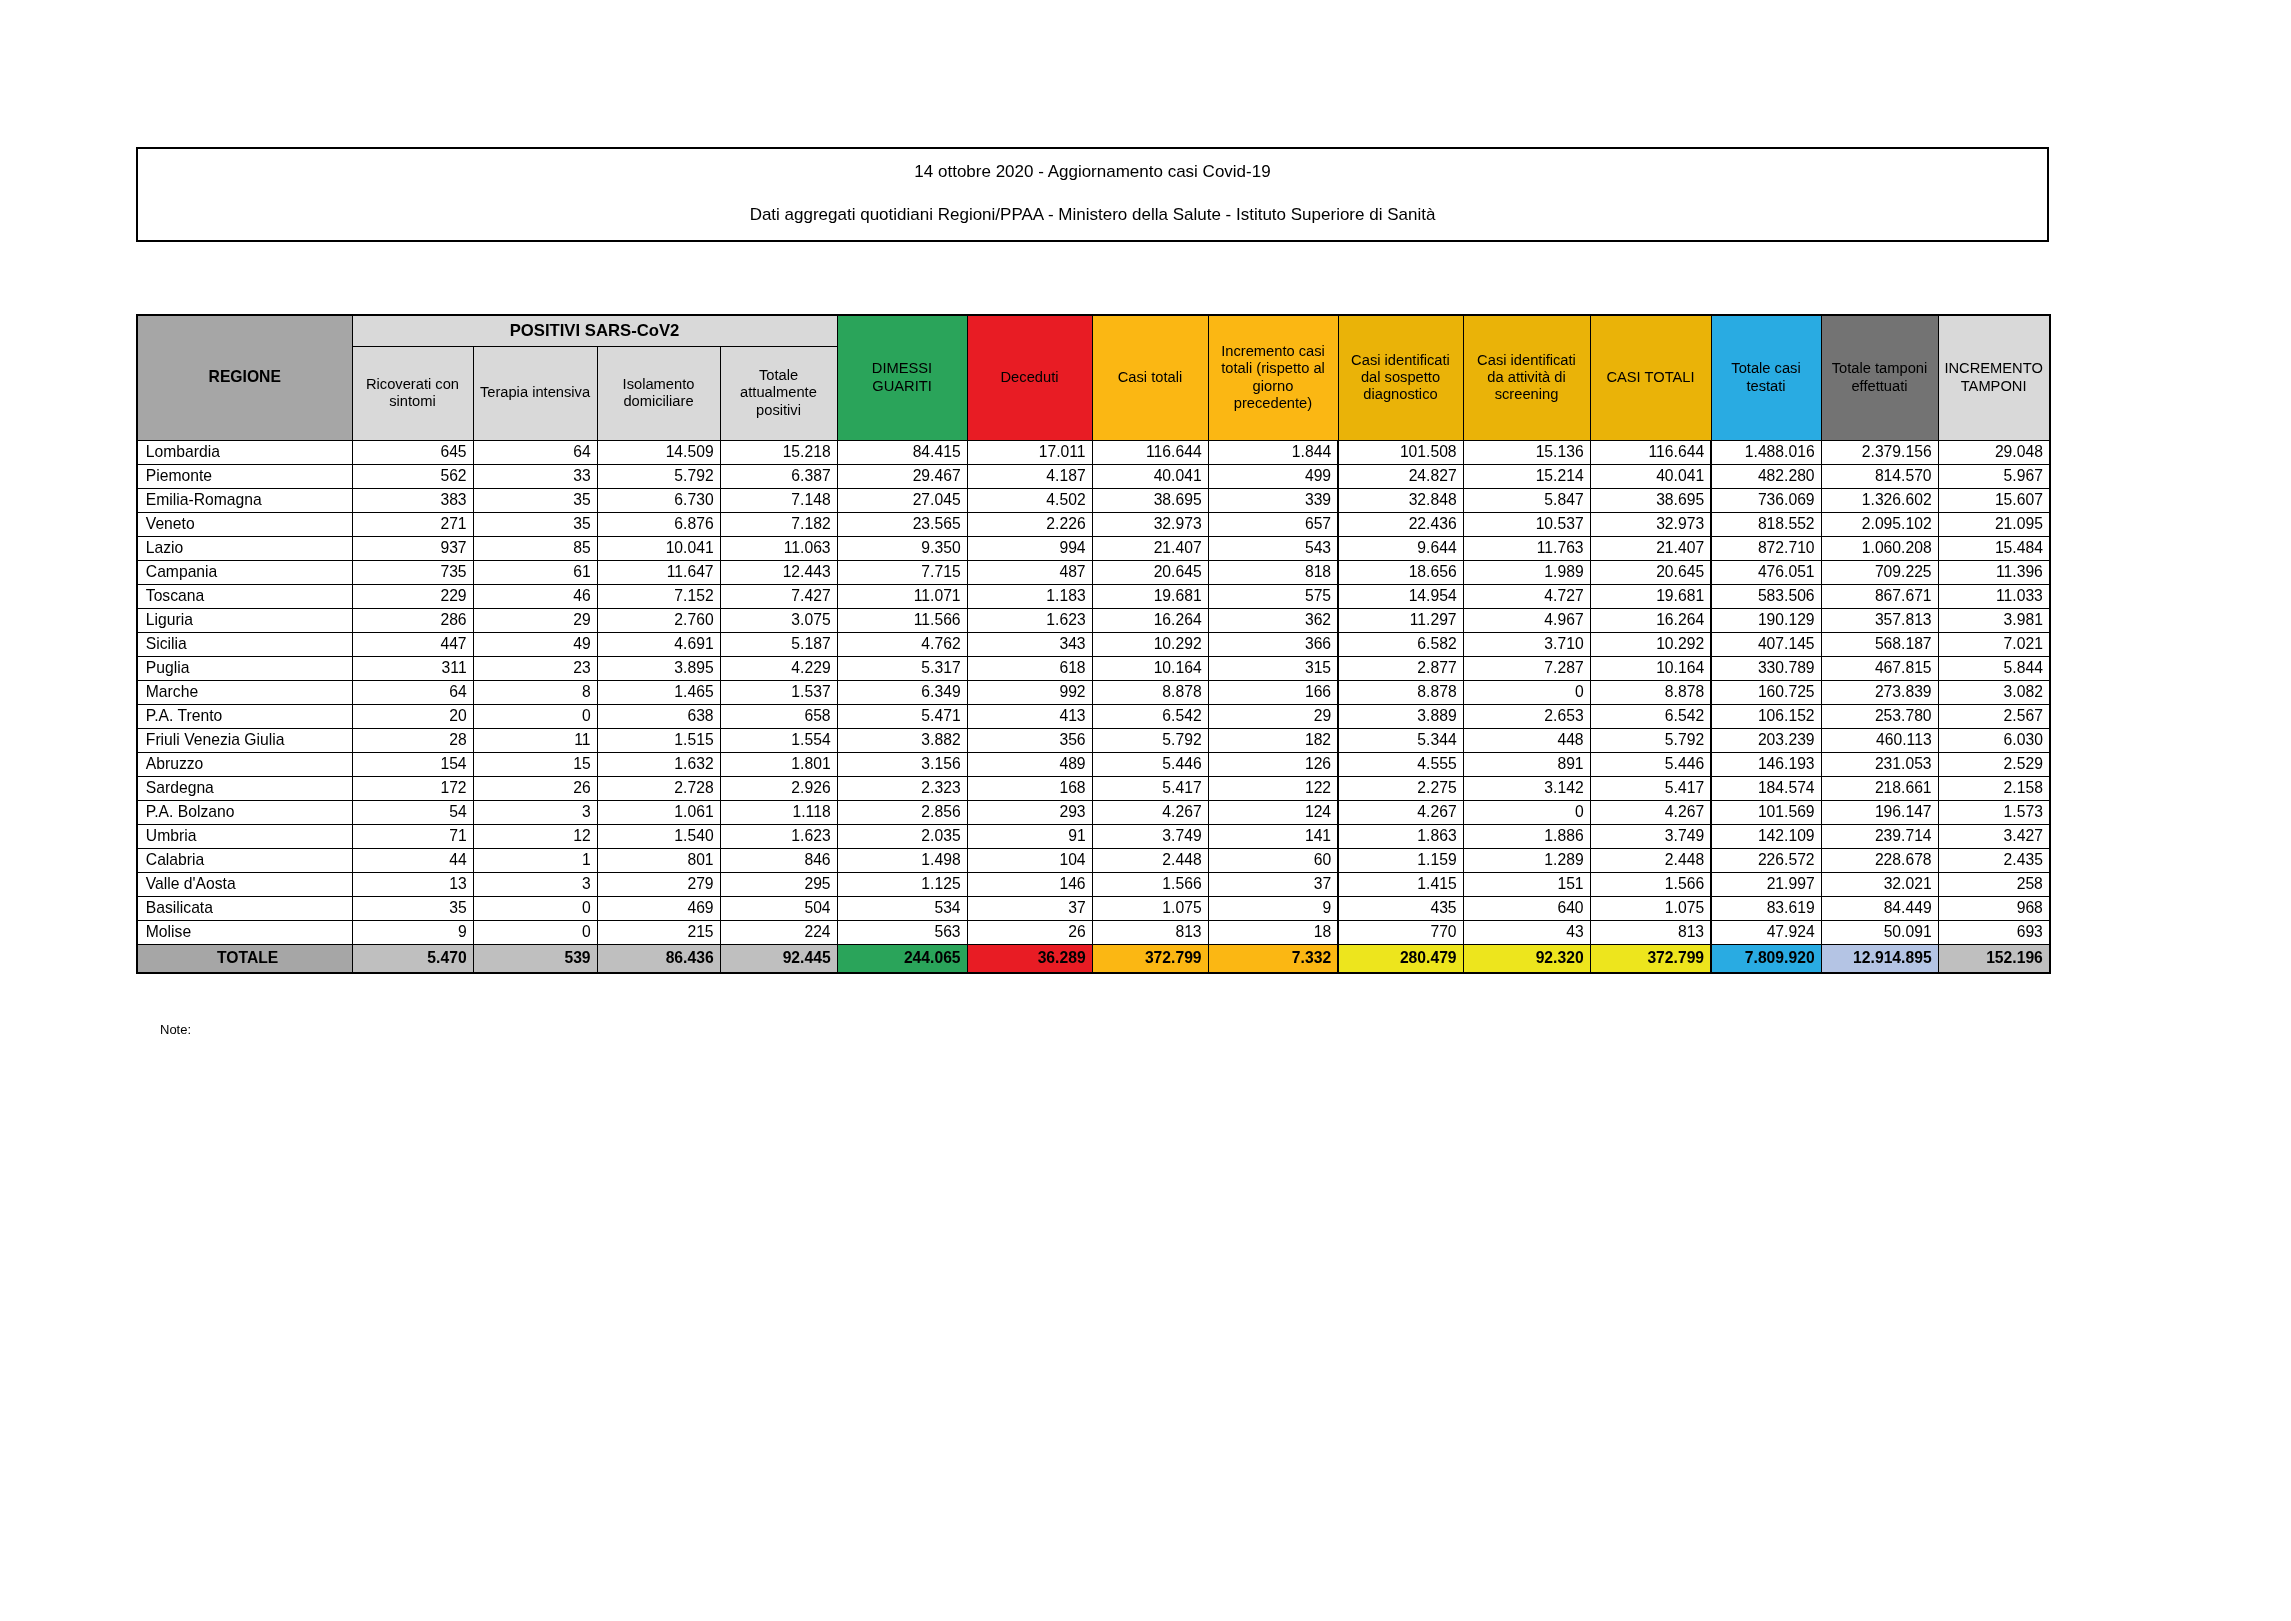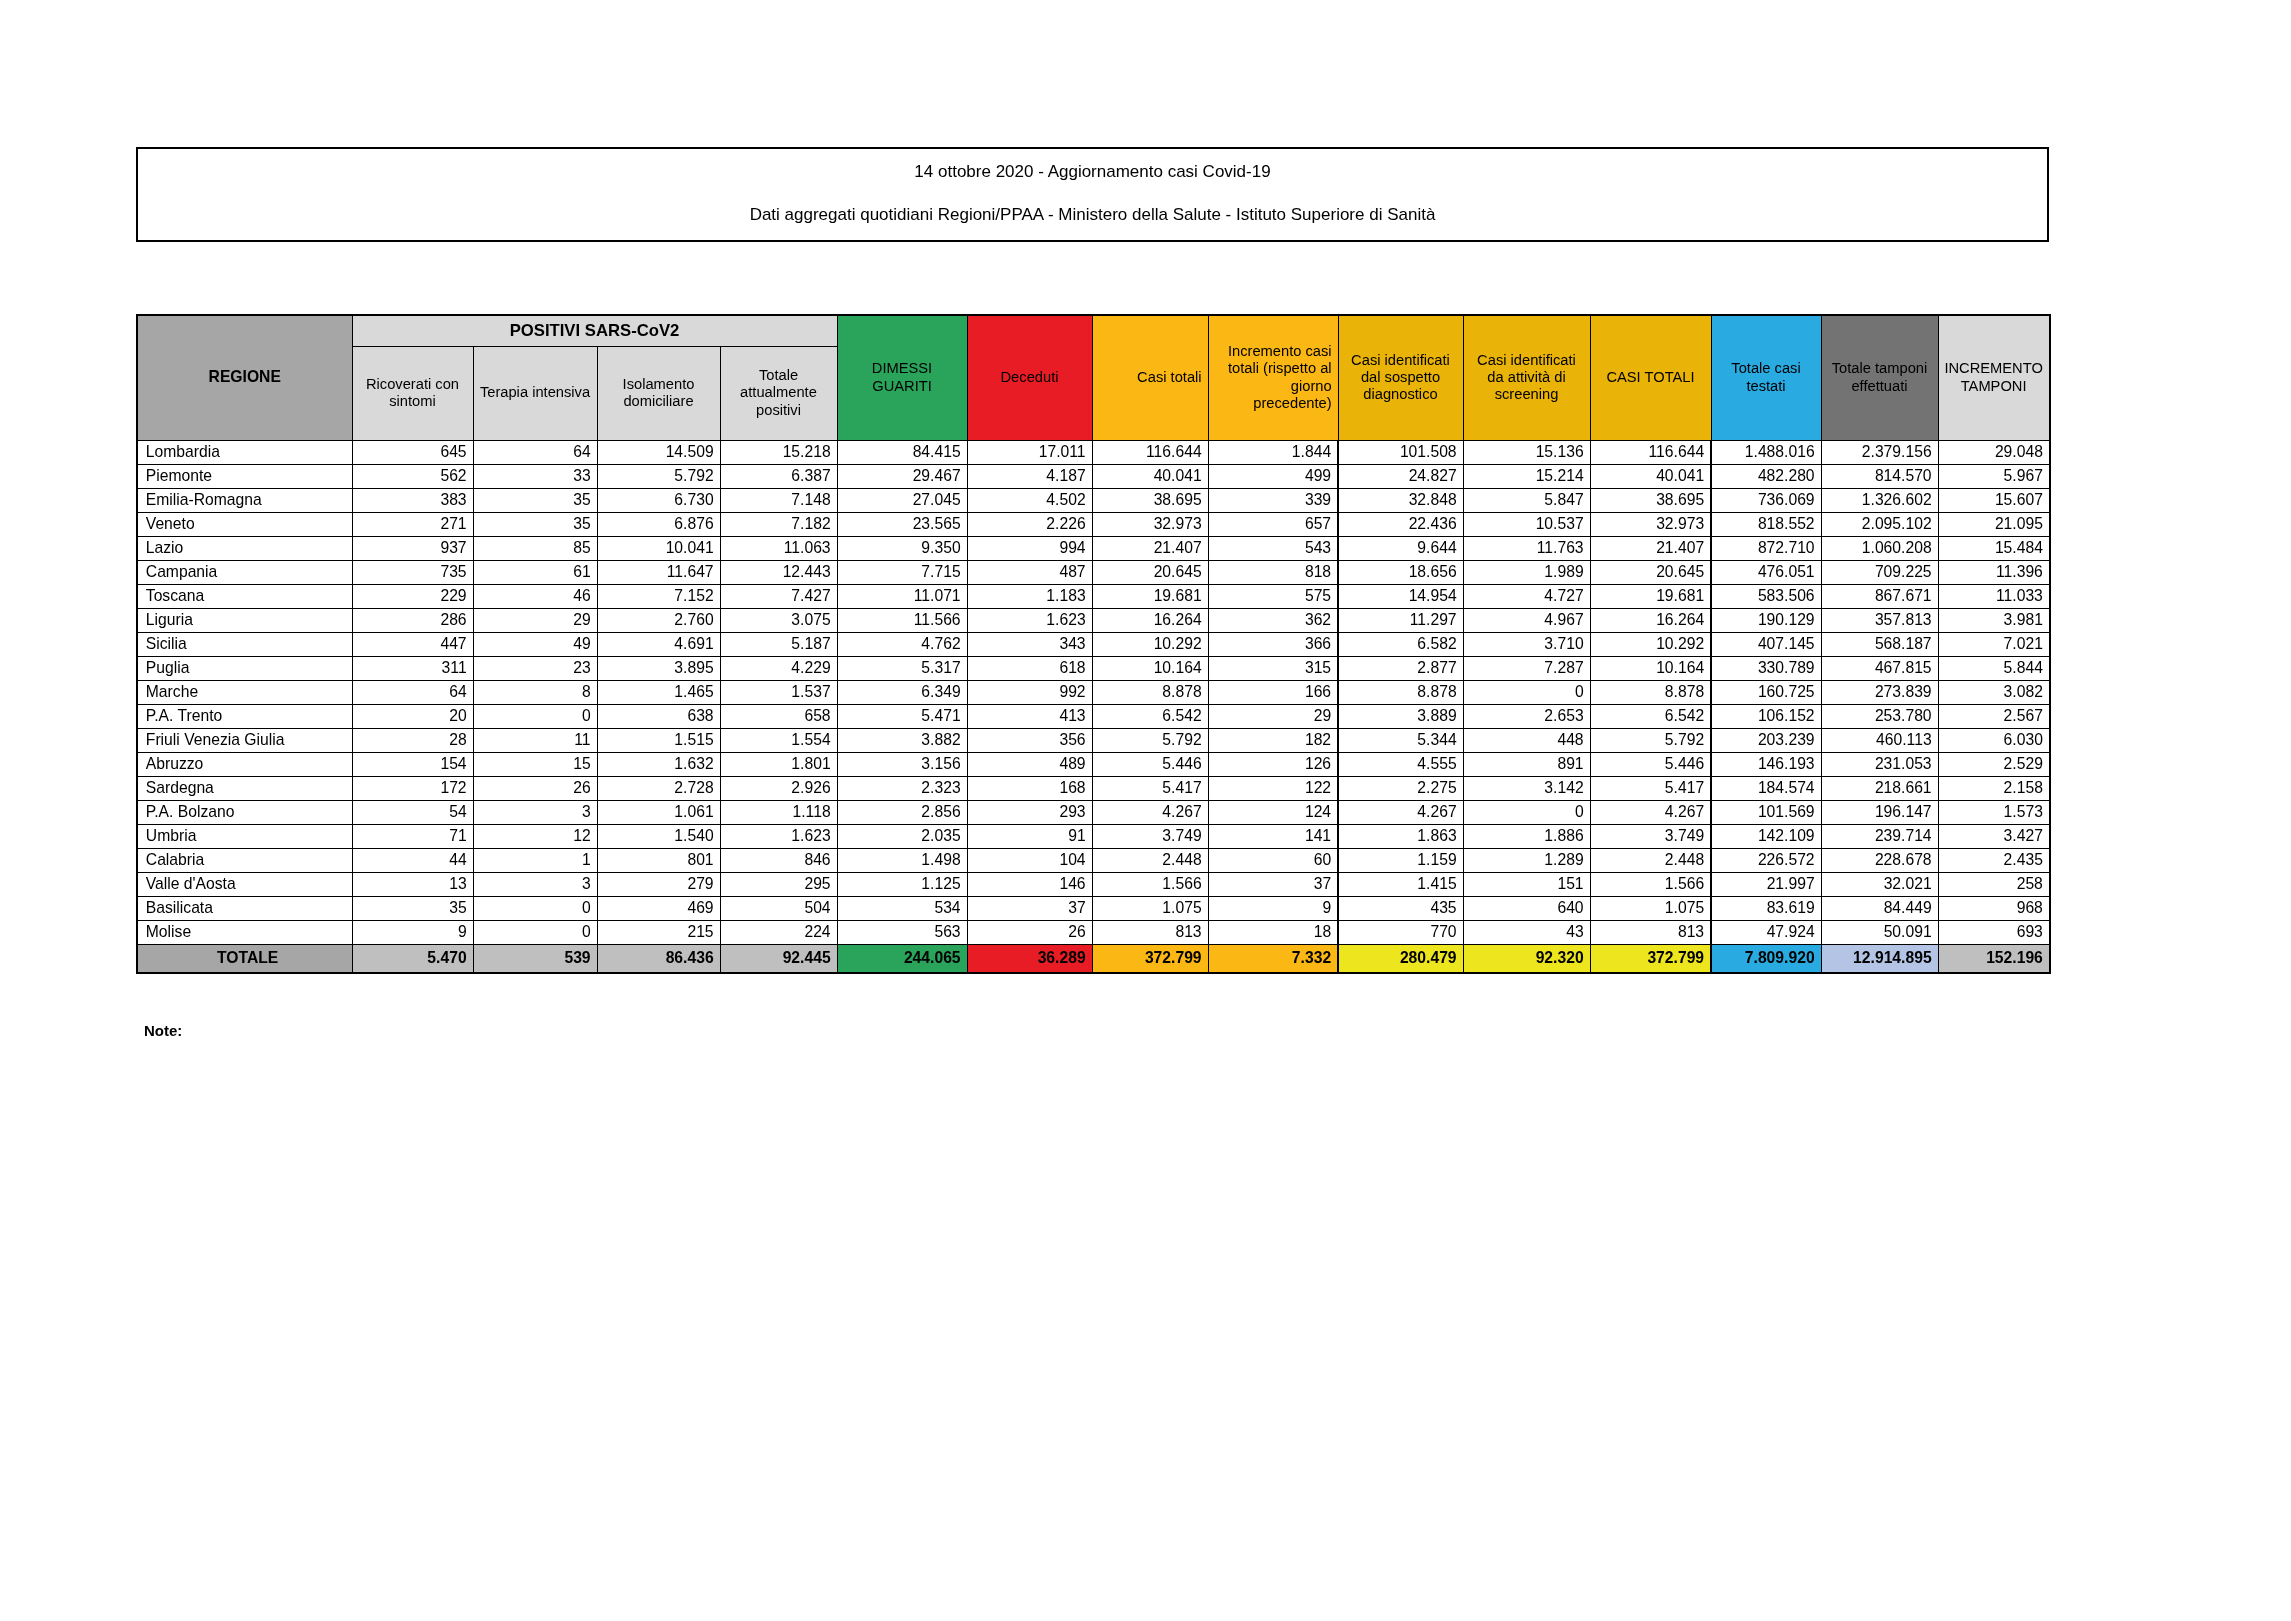--- a/index.html
+++ b/index.html
@@ -52,21 +52,21 @@
   }
   th.hdr-group{
     background:#D9D9D9;
     font-weight:700;
     font-size:16.7px;
     height:31px;
   }
   tr.sub-row th{background:#D9D9D9;height:94px;}
   th.h0{background:#2AA45A;}
   th.h1{background:#E81C24;}
-  th.h2,th.h3{background:#FBB713;text-align:right;}
+  th.h2,th.h3{background:#FBB713;}
   th.h4,th.h5,th.h6{background:#eab308;}
   th.h7{background:#29ABE2;}
   th.h8{background:#737373;}
   th.h9{background:#D9D9D9;}
   th.blk{border-left:2.9px solid #000;}
   tbody td{
     font-size:15.7px;
     height:24px;
     padding:0 5.9px 0 2px;
     text-align:right;
@@ -85,23 +85,23 @@
   }
   tr.total-row td.c0{text-align:center;background:#A6A6A6;}
   tr.total-row td.c5{background:#2AA45A;}
   tr.total-row td.c6{background:#E81C24;}
   tr.total-row td.c7, tr.total-row td.c8{background:#FBB713;}
   tr.total-row td.c9, tr.total-row td.c10, tr.total-row td.c11{background:#EDE51D;}
   tr.total-row td.c12{background:#29ABE2;}
   tr.total-row td.c13{background:#B4C4E4;}
   .note{
     position:absolute;
-    left:144px;top:1022px;
-    font-size:15px;
-    font-weight:700;
+    left:160px;top:1022px;
+    font-size:13px;
+    font-weight:400;
   }
 </style>
 </head>
 <body>
 
 <div class="title-box">
   <div class="title-line">14 ottobre 2020 - Aggiornamento casi Covid-19</div>
   <div class="title-line">Dati aggregati quotidiani Regioni/PPAA - Ministero della Salute - Istituto Superiore di Sanità</div>
 </div>
 

